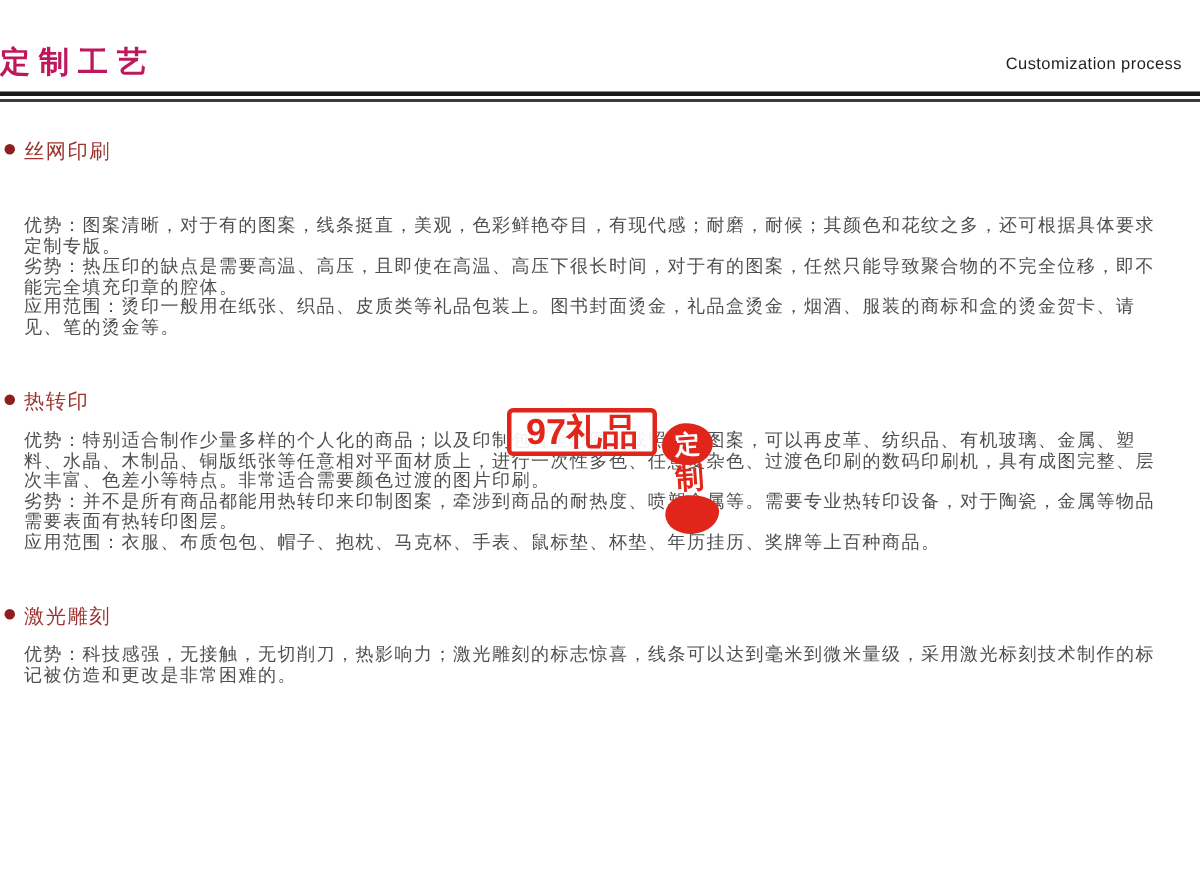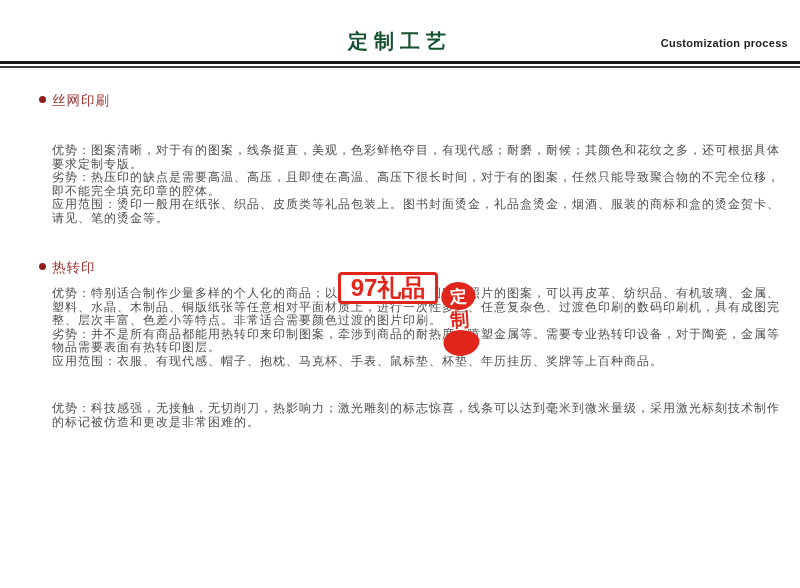--- a/index.html
+++ b/index.html
@@ -6,38 +6,37 @@
   body {
     width:800px; height:588px;
     background:#ffffff;
     font-family:"Liberation Sans", sans-serif;
     position:relative;
     overflow:hidden;
   }
   
   .header { position:relative; padding-top:28px; }
   .page-title {
-    text-align:center;
     font-size:20px; font-weight:bold;
     letter-spacing:6px;
-    color:#14532d;
+    color:#be185d;
     margin:0;
   }
   .page-subtitle {
     position:absolute; right:12px; bottom:6px;
-    font-size:11px; font-weight:bold;
+    font-size:11px; font-weight:normal;
     color:#222222;
     letter-spacing:0.3px;
   }
   .rules { margin-top:6px; }
   .rule-thick { height:3px; background:#1a1a1a; }
   .rule-thin  { height:2px; background:#3c3c3c; margin-top:2px; }
 
   
-  .content { padding:0 18px 0 52px; }
+  .content { padding:0 18px 0 16px; }
   .section { margin-top:34px; }
   .section:first-child { margin-top:24px; }
   .section-title {
     position:relative;
     margin:0 0 10px 0;
     font-size:13.5px; font-weight:normal;
     color:#9c332e;
     letter-spacing:1px;
   }
   .bullet {
@@ -118,25 +117,29 @@
   </section>
 
   <section class="section">
     <h3 class="section-title">
       <span class="bullet"></span>
       <span class="title-text">热转印</span>
     </h3>
     <div class="paras">
         <div class="para">优势：特别适合制作少量多样的个人化的商品；以及印制包含全彩图案或照片的图案，可以再皮革、纺织品、有机玻璃、金属、塑料、水晶、木制品、铜版纸张等任意相对平面材质上，进行一次性多色、任意复杂色、过渡色印刷的数码印刷机，具有成图完整、层次丰富、色差小等特点。非常适合需要颜色过渡的图片印刷。</div>
         <div class="para">劣势：并不是所有商品都能用热转印来印制图案，牵涉到商品的耐热度、喷塑金属等。需要专业热转印设备，对于陶瓷，金属等物品需要表面有热转印图层。</div>
-        <div class="para">应用范围：衣服、有现代感、帽子、抱枕、马克杯、手表、鼠标垫、杯垫、年历挂历、奖牌等上百种商品。</div>
+        <div class="para">应用范围：衣服、布质包包、帽子、抱枕、马克杯、手表、鼠标垫、杯垫、年历挂历、奖牌等上百种商品。</div>
       </div>
   </section>
 
   <section class="section">
+    <h3 class="section-title">
+      <span class="bullet"></span>
+      <span class="title-text">激光雕刻</span>
+    </h3>
     <div class="paras">
         <div class="para">优势：科技感强，无接触，无切削刀，热影响力；激光雕刻的标志惊喜，线条可以达到毫米到微米量级，采用激光标刻技术制作的标记被仿造和更改是非常困难的。</div>
       </div>
   </section>
 </div>
 
 <div class="watermark">
   <div class="wm-box">97礼品</div>
   <div class="wm-seal">
     <div class="seal-top">定</div>

